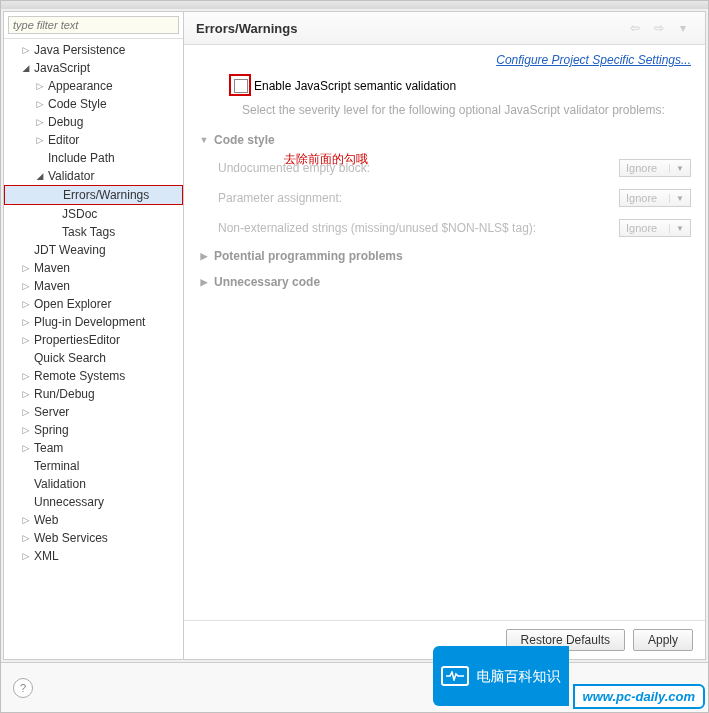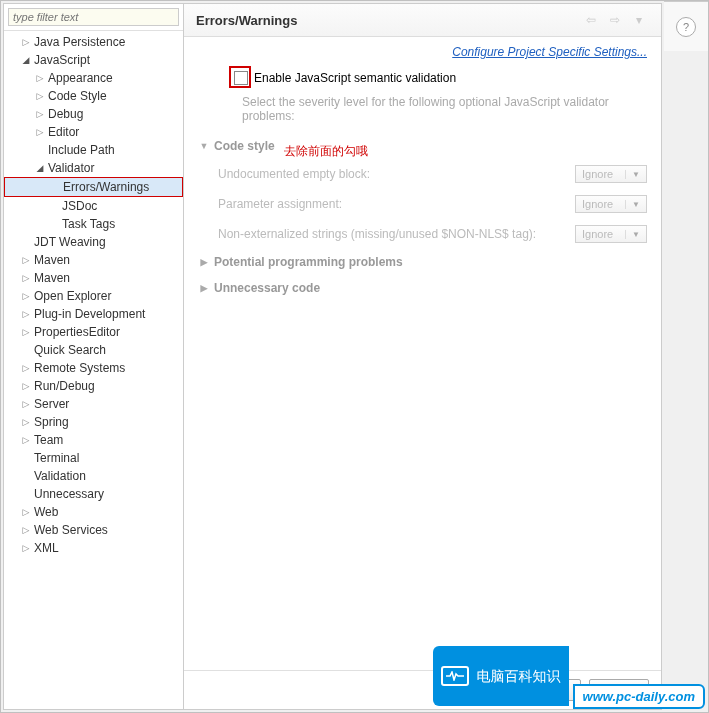--- a/index.html
+++ b/index.html
@@ -1,17 +1,17 @@
 <!DOCTYPE html>
 <html><head>
 <meta charset="utf-8">
 <style>
 * { box-sizing: border-box; margin: 0; padding: 0; }
 body { font-family: "Segoe UI", Tahoma, sans-serif; font-size: 12px; background: #fff; width: 709px; height: 713px; position: relative; overflow: hidden; }
-.window { width: 709px; height: 713px; display: flex; flex-direction: row; border: 1px solid #c0c0c0; background: #f0f0f0; }
+.window { width: 709px; height: 713px; display: flex; flex-direction: column; border: 1px solid #c0c0c0; background: #f0f0f0; }
 .title-bar { height: 8px; background: linear-gradient(to bottom, #e8e8e8, #d8d8d8); overflow: hidden; }
 .main-content { flex: 1; display: flex; background: #fff; border: 1px solid #ccc; margin: 2px; }
 .sidebar { width: 180px; border-right: 1px solid #ccc; display: flex; flex-direction: column; background: #fff; }
 .filter-box { padding: 4px; border-bottom: 1px solid #e0e0e0; }
 .filter-input { width: 100%; padding: 2px 4px; border: 1px solid #ccc; background: #fcfcf0; font-style: italic; color: #888; font-size: 11px; }
 .tree { flex: 1; overflow-y: auto; overflow-x: scroll; padding: 2px 0; }
 .tree::-webkit-scrollbar { width: 18px; height: 18px; }
 .tree::-webkit-scrollbar-track { background: #f0f0f0; }
 .tree::-webkit-scrollbar-thumb { background: #c8c8c8; border: 1px solid #a0a0a0; border-radius: 2px; }
 .tree-item { display: flex; align-items: center; padding: 1px 0 1px 4px; cursor: pointer; white-space: nowrap; color: #333; font-size: 12px; line-height: 16px; }

